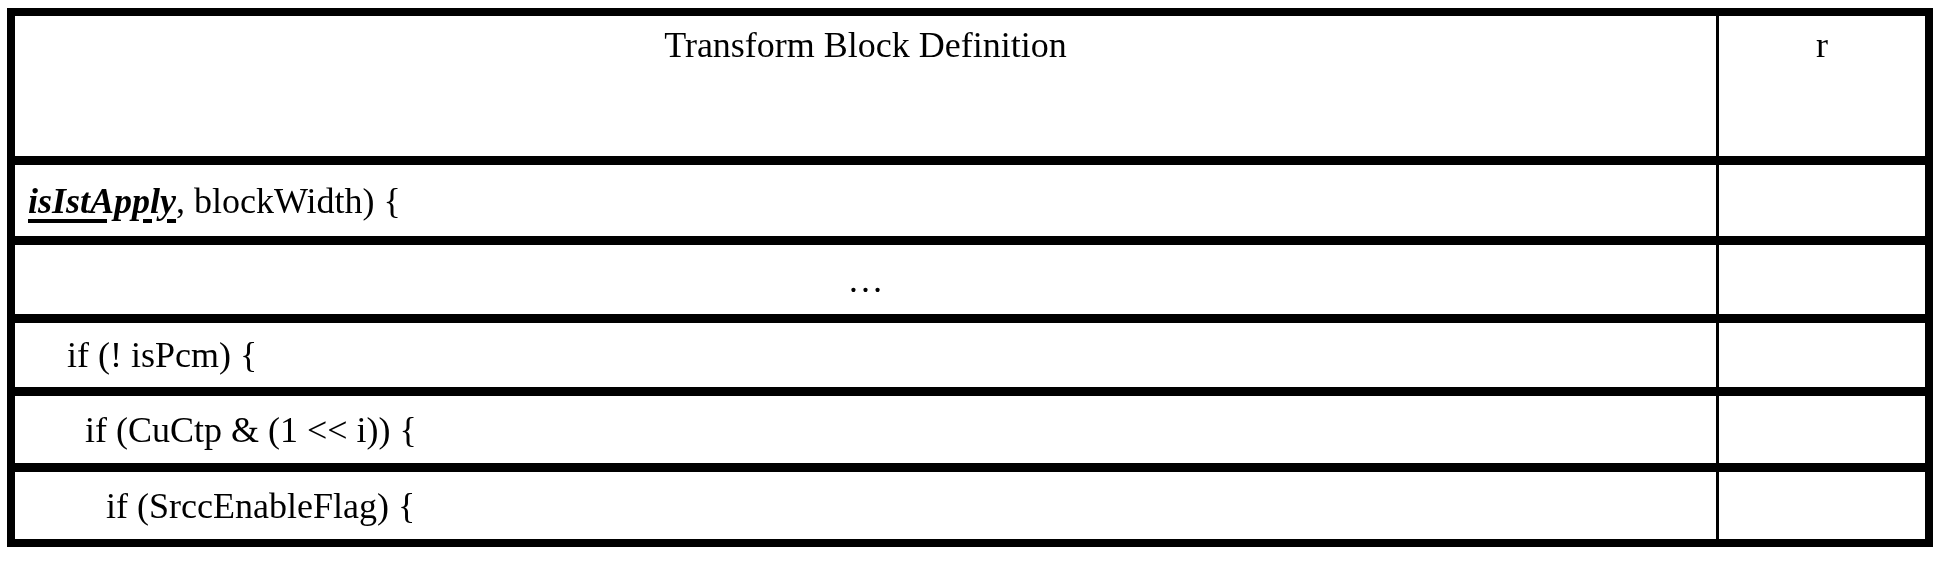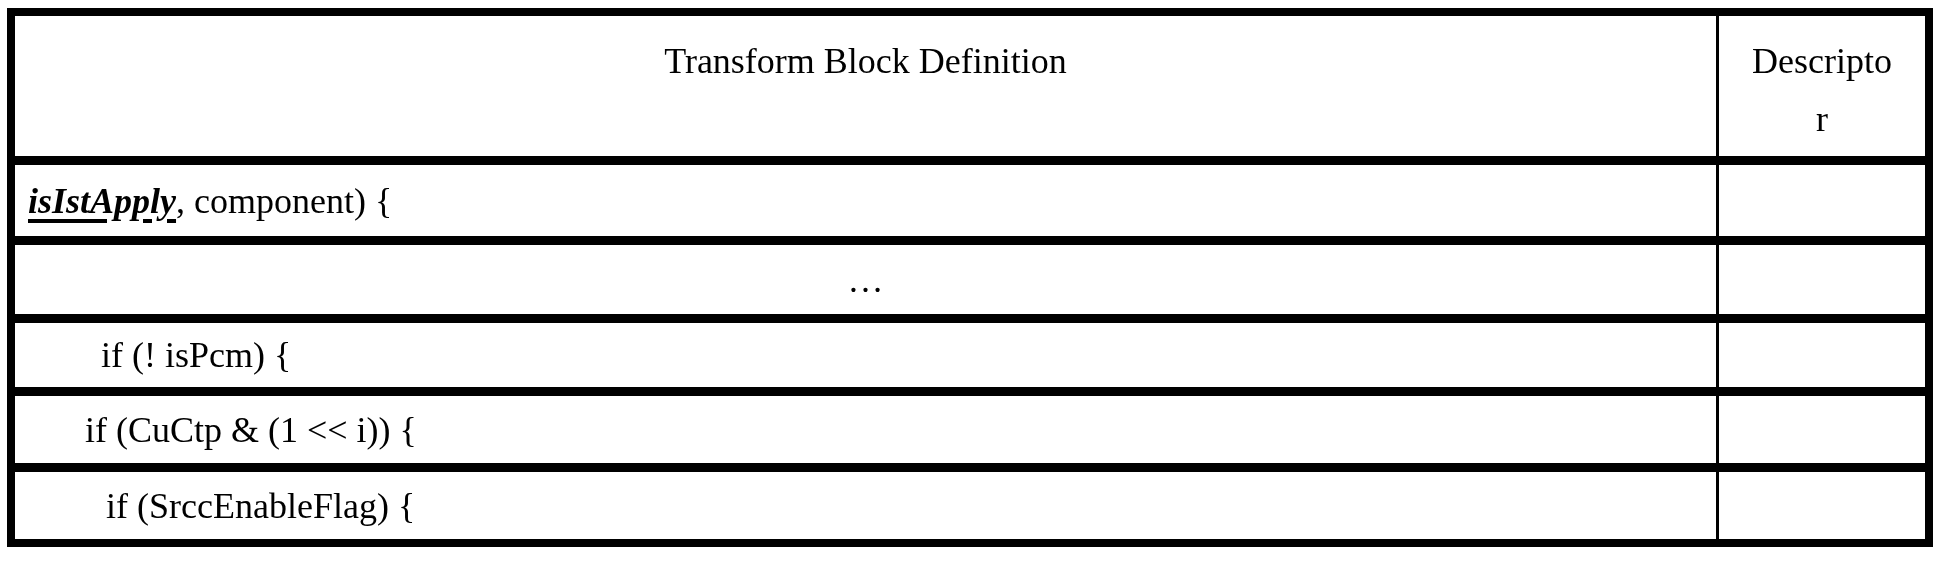--- a/index.html
+++ b/index.html
@@ -33,33 +33,33 @@
   }
 
   .col2 { border-left: 3px solid #000; }
 
   .sep { border-top: 9px solid #000; }
 
   
   .hdr {
     display: block;
     text-align: center;
-    padding-top: 16px;
+    padding-top: 0;
   }
 
   
   .code {
     display: flex;
     align-items: center;
     white-space: pre;
   }
   .center { justify-content: center; }
 
   .indent-0 { padding-left: 13px; }
-  .indent-1 { padding-left: 86px; }
+  .indent-1 { padding-left: 52px; }
   .indent-2 { padding-left: 70px; }
   .indent-3 { padding-left: 91px; }
 
   .emph {
     font-weight: bold;
     font-style: italic;
     text-decoration: underline;
     text-decoration-thickness: 4px;
     text-underline-offset: 6px;
     text-align: center;
@@ -67,26 +67,25 @@
 </style>
 </head>
 <body>
 
 <div class="syntax-table">
 
   <div class="cell hdr">
     <span>Transform Block Definition</span>
   </div>
   <div class="cell hdr col2">
-    <div>Descripto</div>
     <div>r</div>
   </div>
 
   <div class="cell code sep indent-0">
-    <span class="emph">isIstApply</span><span>, component) {</span>
+    <span class="emph">isIstApply</span><span>, blockWidth) {</span>
   </div>
   <div class="cell sep col2"></div>
 
   <div class="cell code sep center">
     <span>…</span>
   </div>
   <div class="cell sep col2"></div>
 
   <div class="cell code sep indent-1">
     <span>if (! isPcm) {</span>

